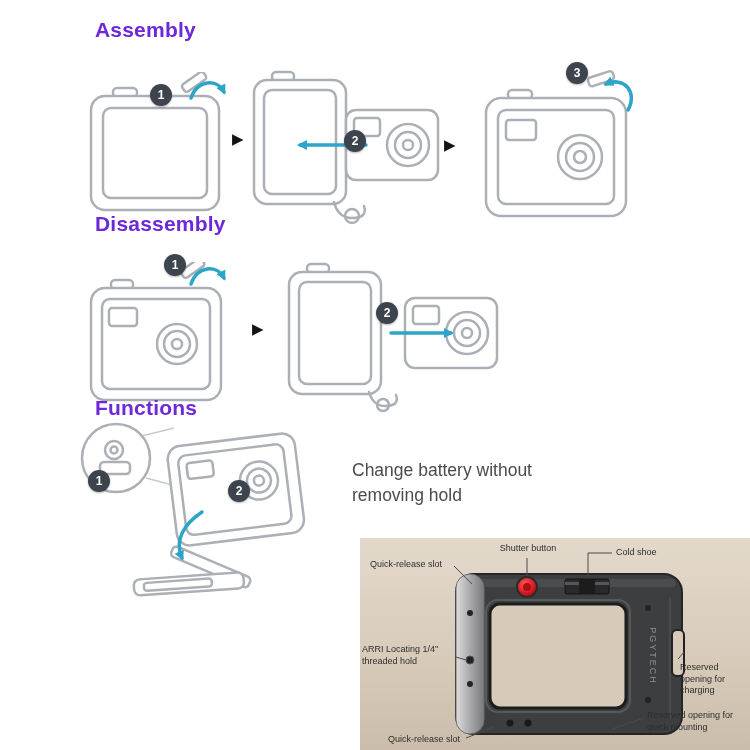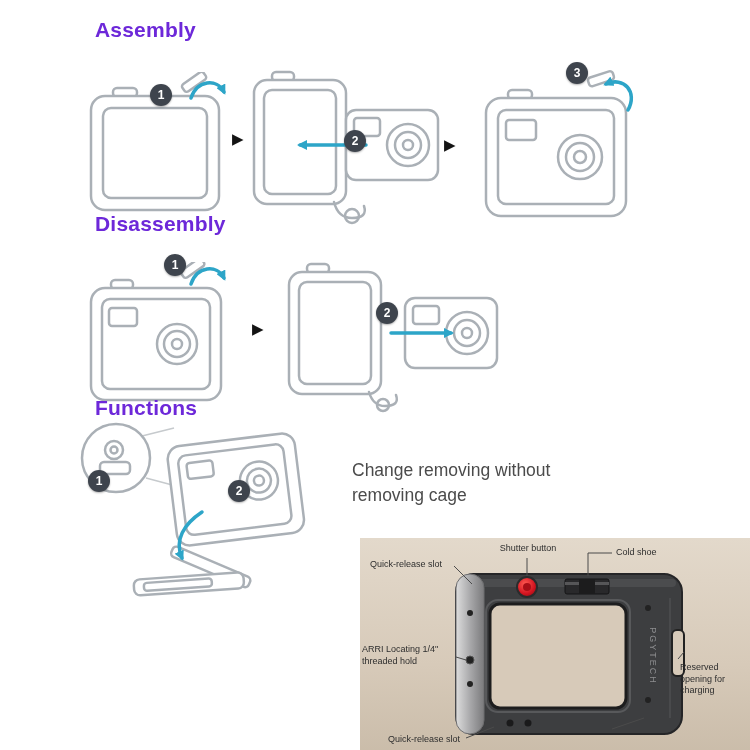--- a/index.html
+++ b/index.html
@@ -156,21 +156,21 @@
   <path class="teal" d="M134 92 C 116 104, 106 120, 114 138" marker-end="url(#ahF)"></path>
 
   <g transform="rotate(-4 120 166)">
     <rect class="ln" x="66" y="156" width="110" height="16" rx="6"></rect>
     <rect class="ln" x="76" y="160" width="68" height="8" rx="3"></rect>
   </g>
 </svg>
 <div class="badge" style="left:88px; top:470px;">1</div>
 <div class="badge" style="left:228px; top:480px;">2</div>
 
-<div class="caption" style="left:352px; top:458px; width:215px;">Change removing without removing cage</div>
+<div class="caption" style="left:352px; top:458px; width:215px;">Change battery without removing hold</div>
 
 <div class="photo-panel">
   <svg class="abs" style="left:0; top:0;" width="390" height="212" viewBox="0 0 390 212">
     <defs>
       <linearGradient id="silver" x1="0" y1="0" x2="1" y2="0">
         <stop offset="0" stop-color="#dddddd"></stop>
           <stop offset="0.5" stop-color="#a9a9ab"></stop>
           <stop offset="1" stop-color="#7a7a7c"></stop>
       </linearGradient>
       <radialGradient id="redbtn" cx="0.4" cy="0.35" r="0.8">
@@ -216,15 +216,16 @@
       <path d="M284 180 L 252 191"></path>
       <path d="M106 200 L 134 189"></path>
     </g>
   </svg>
 
   <div class="photo-label ta-c nowrap" style="left:118px; top:5px; width:100px;">Shutter button</div>
   <div class="photo-label nowrap" style="left:256px; top:9px;">Cold shoe</div>
   <div class="photo-label ta-r nowrap" style="left:10px; top:21px; width:84px;">Quick-release slot</div>
   <div class="photo-label ta-r" style="left:2px; top:106px; width:93px;">ARRI Locating 1/4" threaded hold</div>
   <div class="photo-label" style="left:320px; top:124px; width:58px;">Reserved opening for charging</div>
+  <div class="photo-label" style="left:287px; top:172px; width:98px;">Reserved opening for quick mounting</div>
   <div class="photo-label ta-r nowrap" style="left:28px; top:196px; width:76px;">Quick-release slot</div>
   <div class="brand-vert">PGYTECH</div>
 </div>
 
 </body></html>

